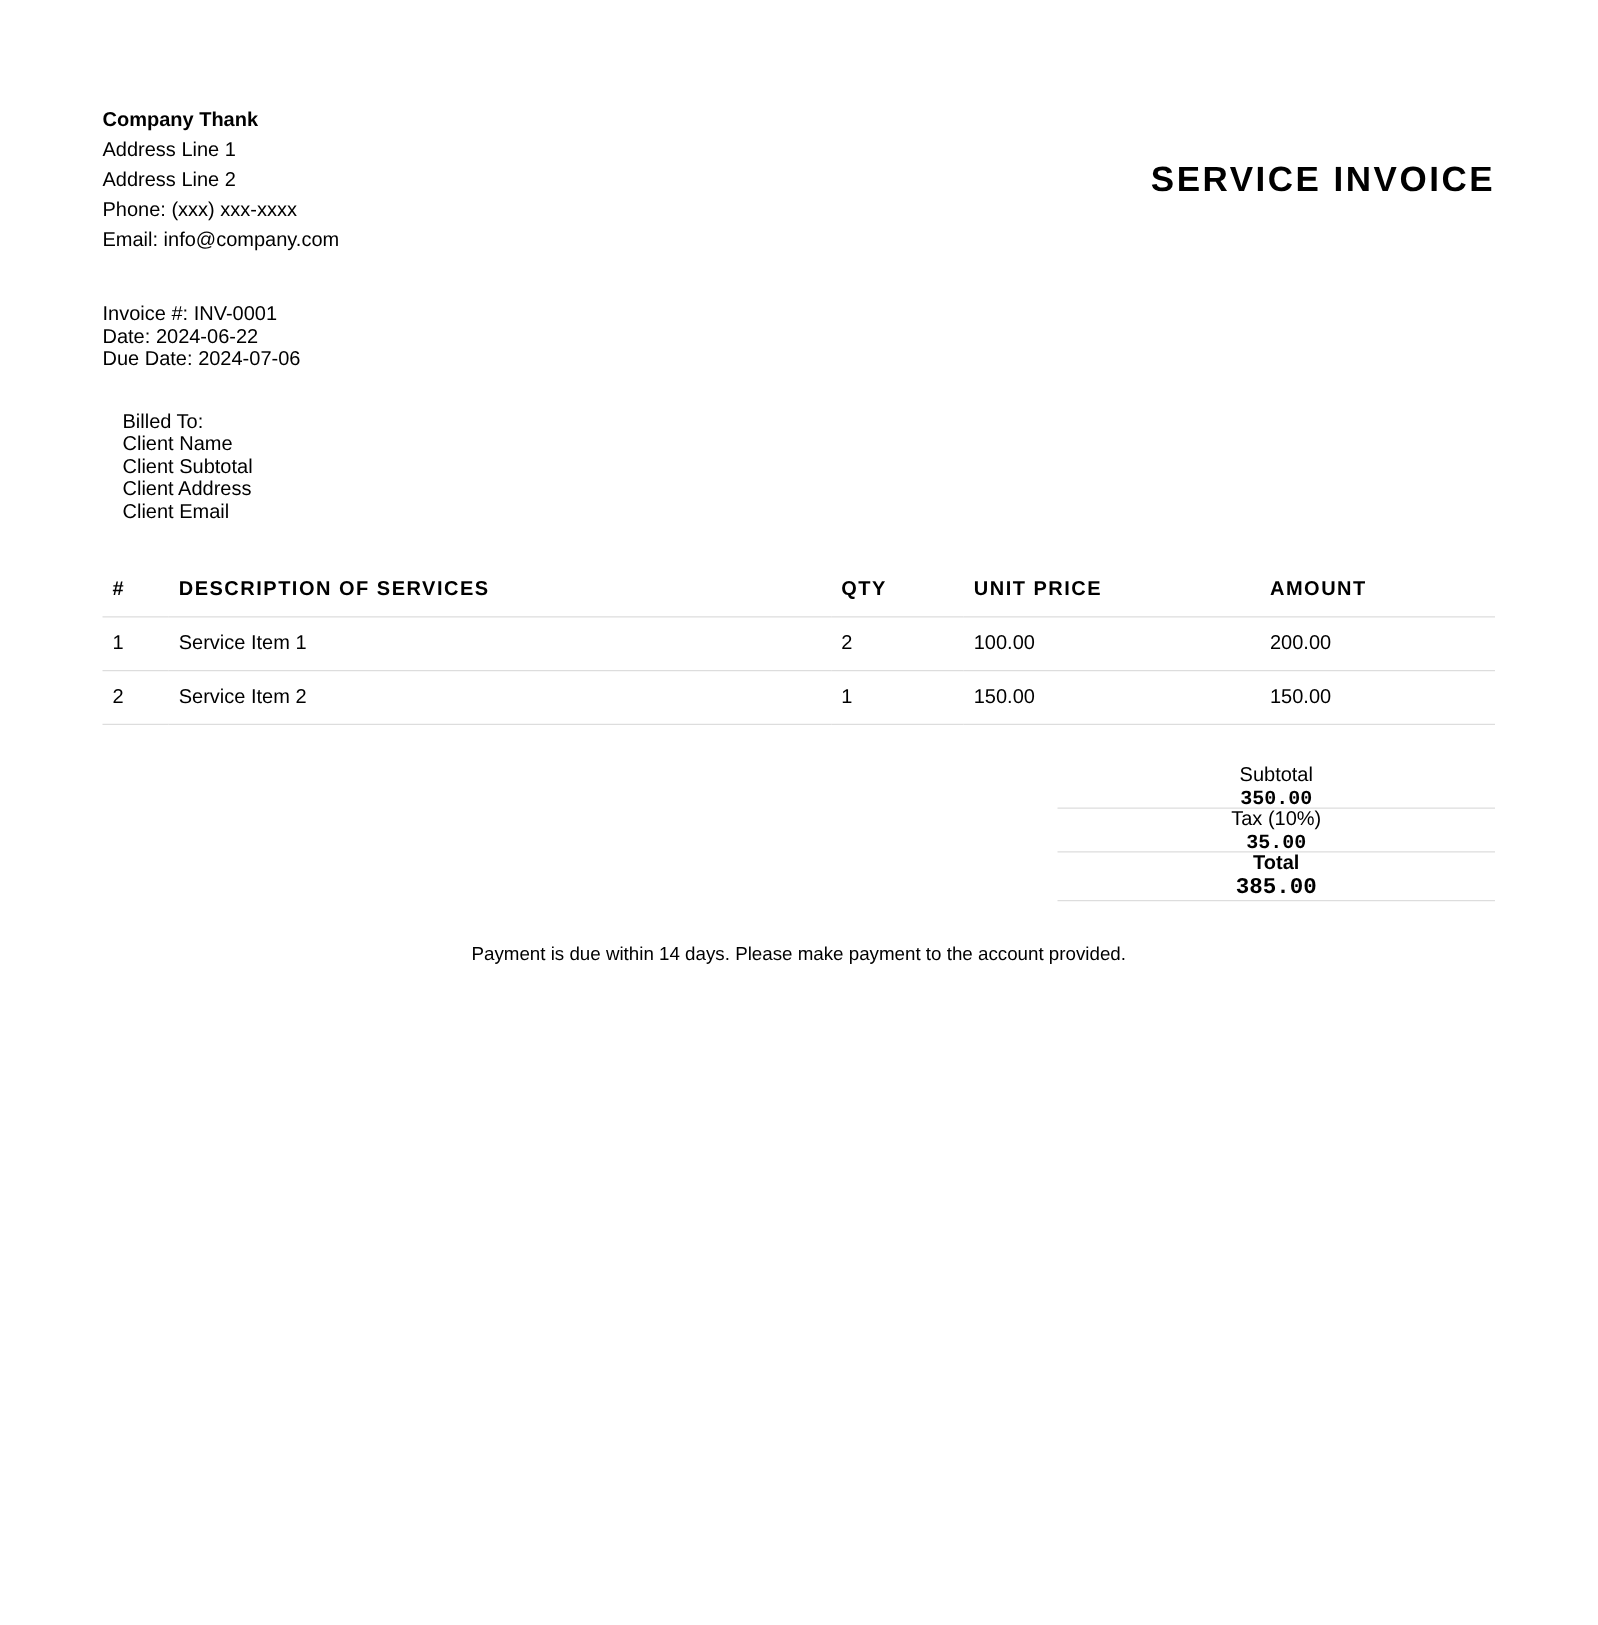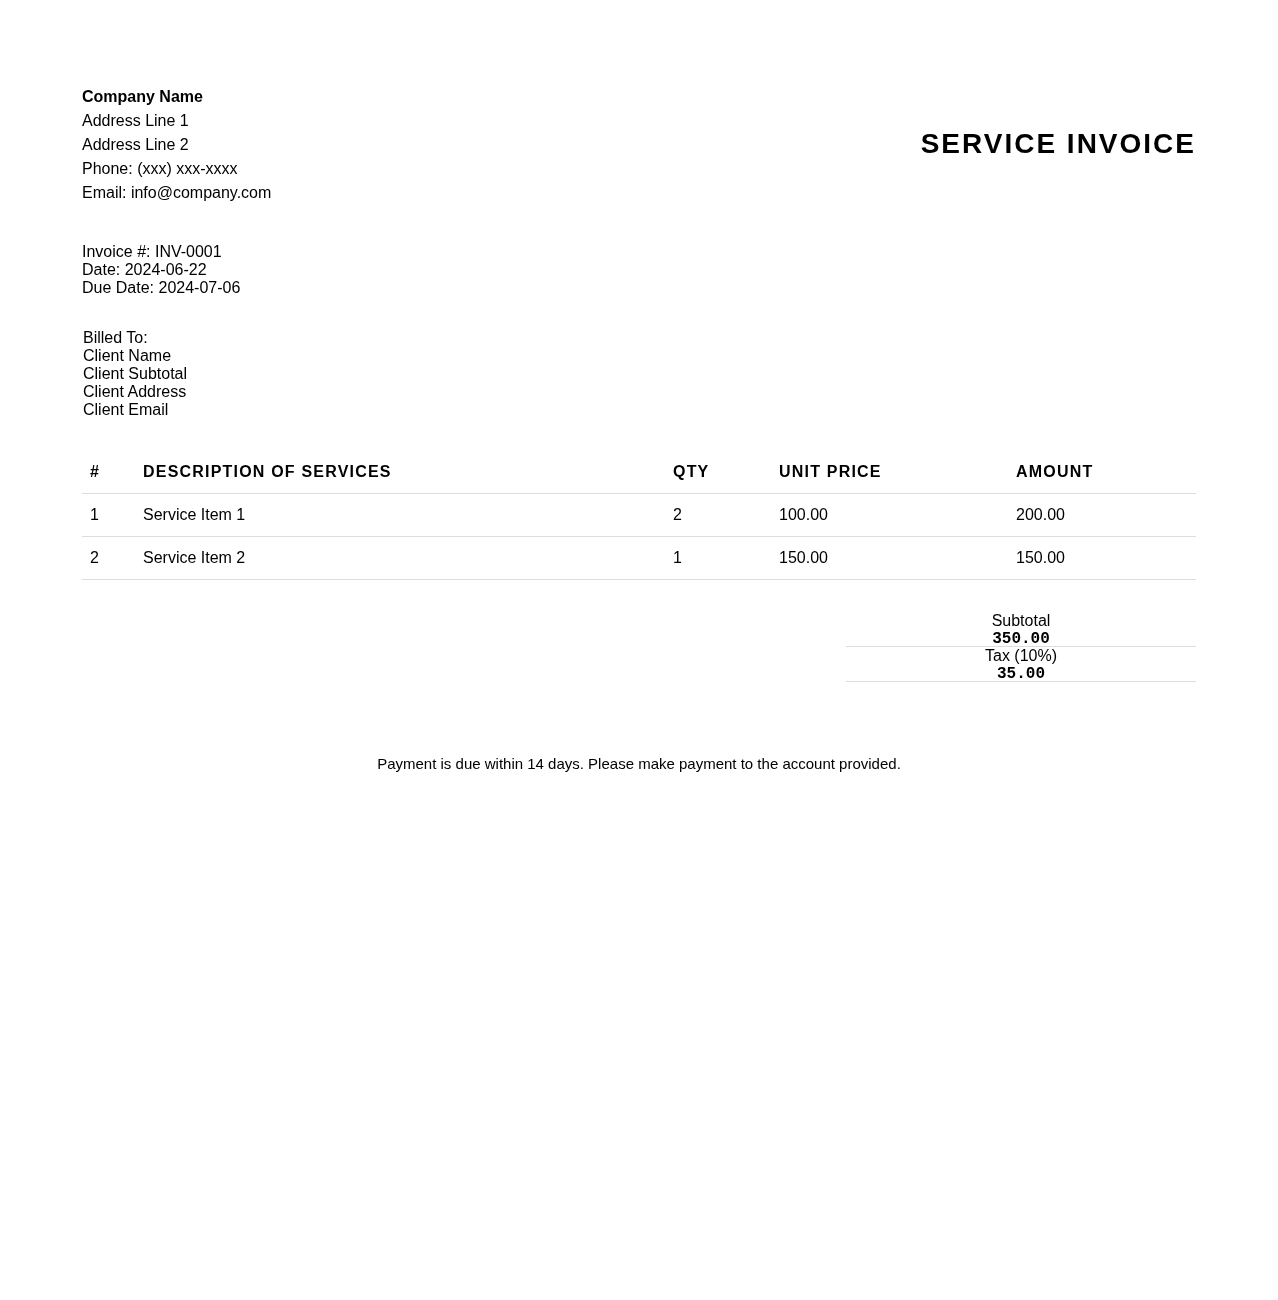--- a/index.html
+++ b/index.html
@@ -10,21 +10,21 @@
     }
     .page { position: absolute; left: 82px; top: 0; width: 1114px; }
     .header { position: relative; height: 230px; }
     .company { position: absolute; left: 0; top: 85px; line-height: 24px; }
     .company .name { font-weight: bold; }
     .title {
       position: absolute; right: 0; top: 124px; font-size: 28px; font-weight: bold;
       letter-spacing: 2px; line-height: 40px; text-align: center;
     }
     .meta { position: absolute; left: 0; top: 243px; line-height: 18px; }
-    .billed { position: absolute; left: 1px; top: 329px; line-height: 18px; }
+    .billed { position: absolute; left: 16px; top: 329px; line-height: 18px; }
     b { font-weight: normal; }
     table.items {
       position: absolute; left: 0; top: 451px; width: 1114px;
       border-collapse: collapse;
     }
     table.items th {
       text-align: left; font-weight: bold; letter-spacing: 1.2px; font-size: 16px;
       height: 42px; padding: 0 0 0 8px; border-bottom: 1px solid #dddddd;
     }
     table.items td {
@@ -43,21 +43,21 @@
       position: absolute; left: 0; top: 755px; width: 1114px; text-align: center;
       font-size: 15px; line-height: 17px;
     }
   </style>
 </head>
 <body>
 
 <div class="page">
   <div class="header">
     <div class="company">
-      <div class="name">Company Name</div>
+      <div class="name">Company Thank</div>
       <div>Address Line 1</div>
       <div>Address Line 2</div>
       <div>Phone: (xxx) xxx-xxxx</div>
       <div>Email: info@company.com</div>
     </div>
     <div class="title">SERVICE INVOICE</div>
   </div>
 
   <div class="meta">
     <div><b>Invoice #:</b> <span>INV-0001</span></div>
@@ -110,18 +110,22 @@
 
   <div class="totals">
     <div class="trow">
       <span class="lbl">Subtotal</span>
       <span class="val">350.00</span>
     </div>
     <div class="trow">
       <span class="lbl">Tax (10%)</span>
       <span class="val">35.00</span>
     </div>
+    <div class="trow total">
+      <span class="lbl">Total</span>
+      <span class="val">385.00</span>
+    </div>
   </div>
 
   <div class="notes">
     <div>Payment is due within 14 days. Please make payment to the account provided.</div>
   </div>
 </div>
 
 </body></html>

